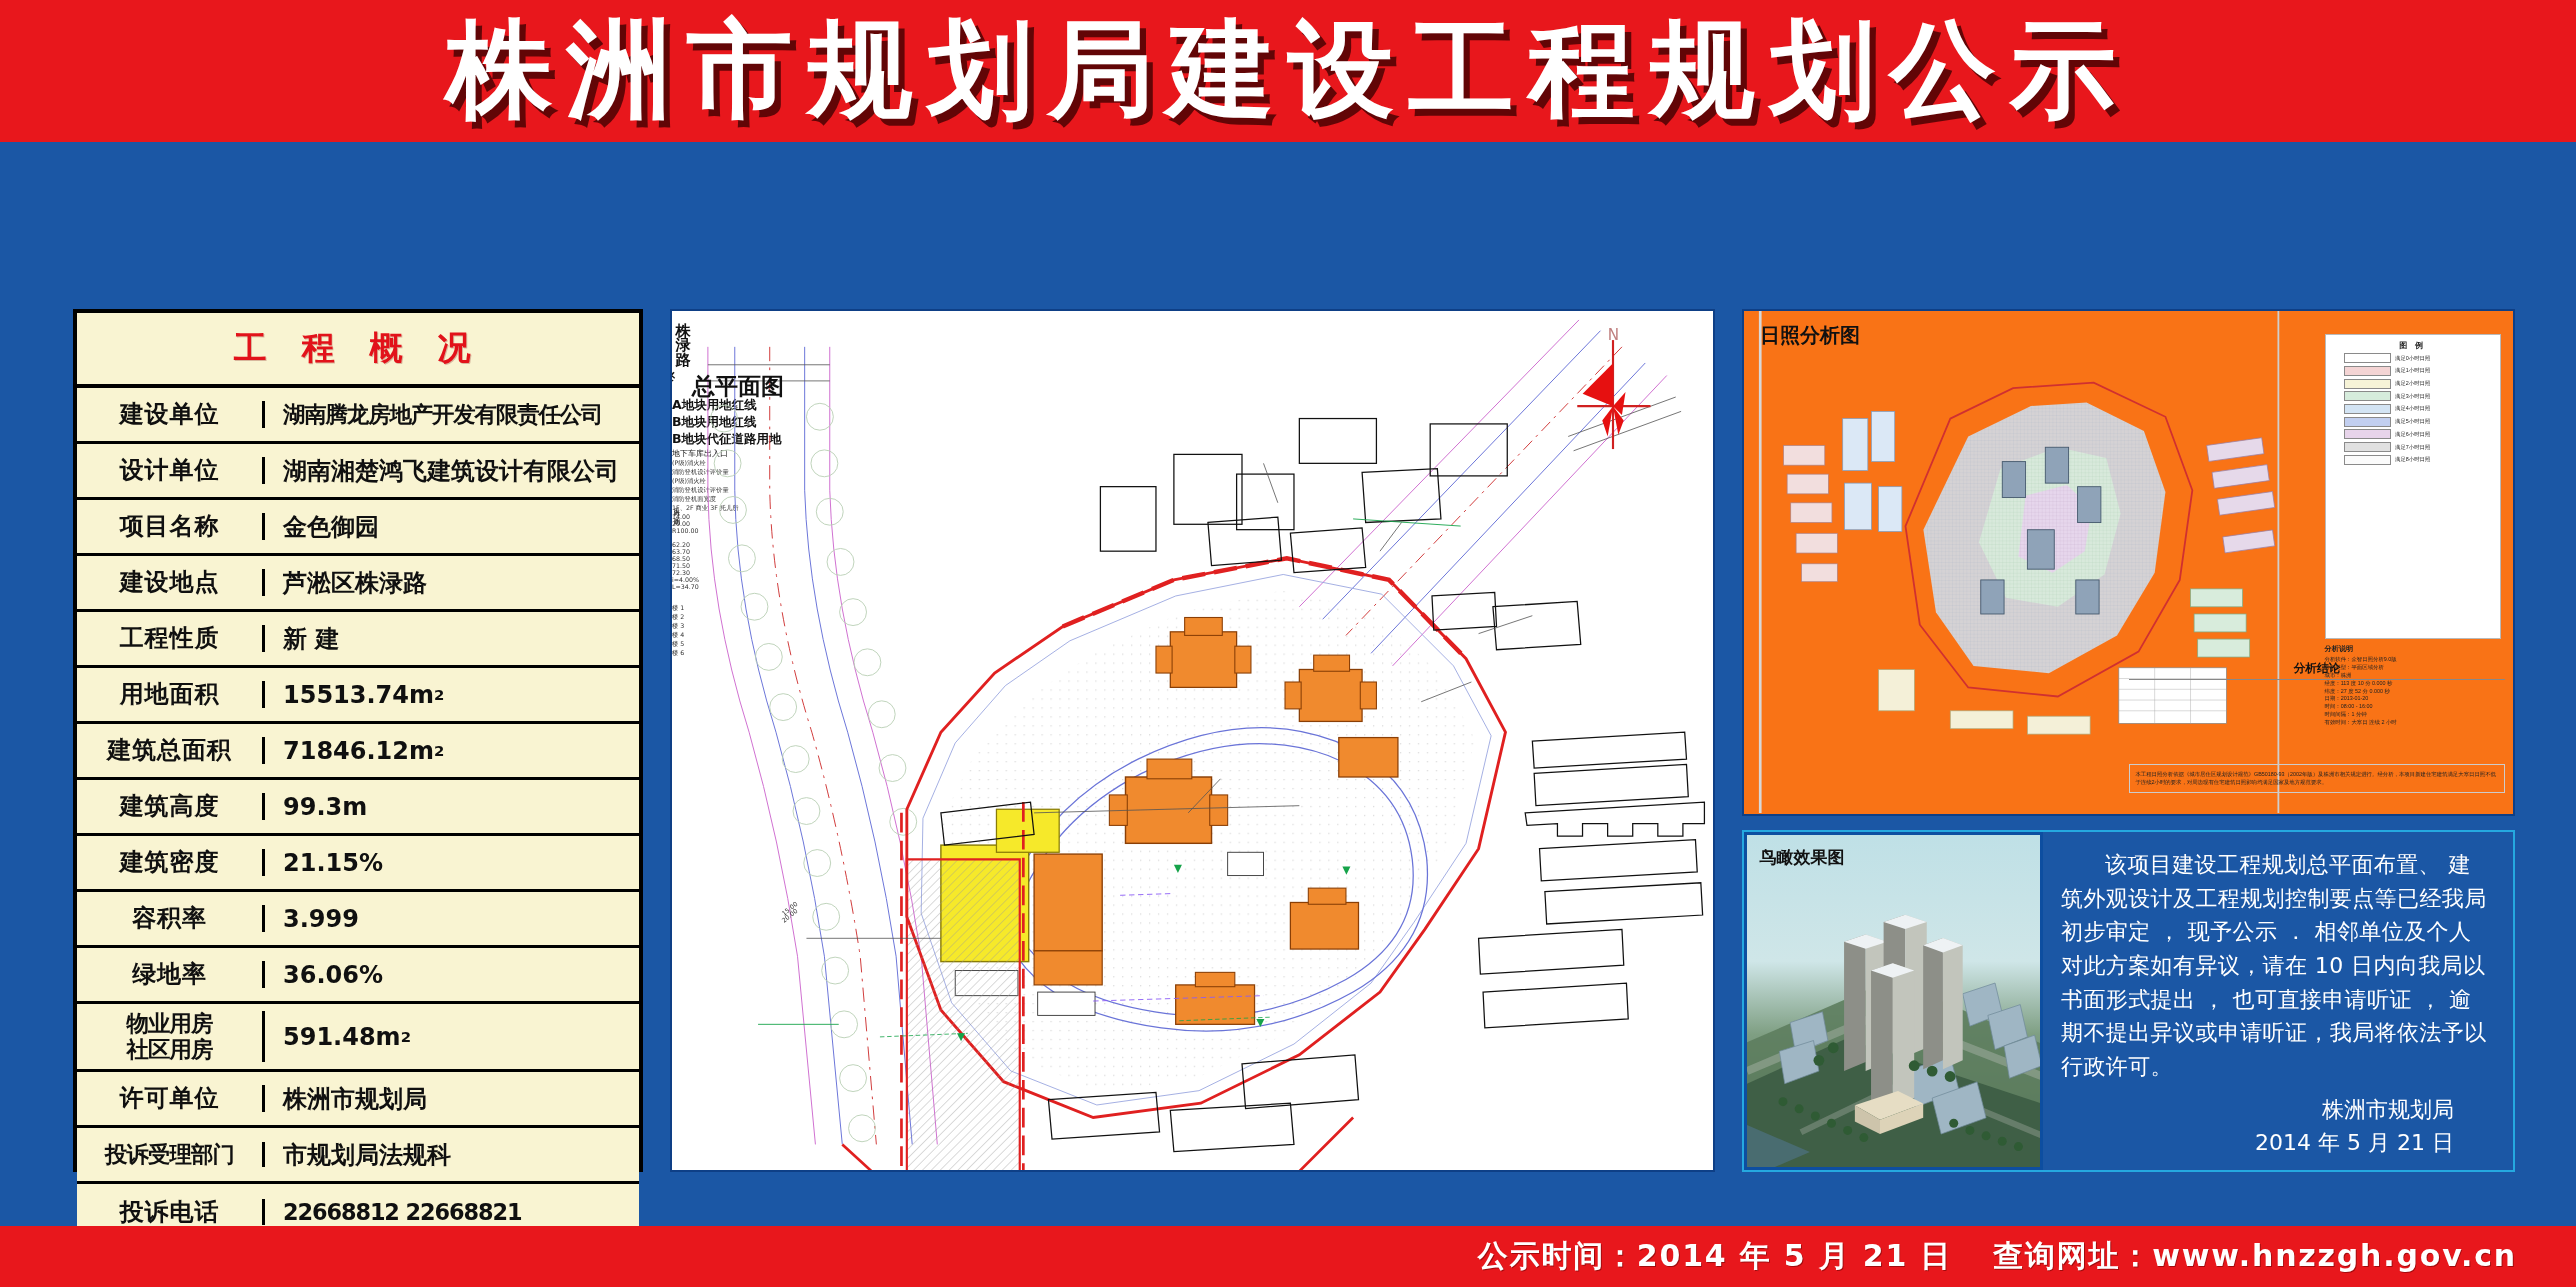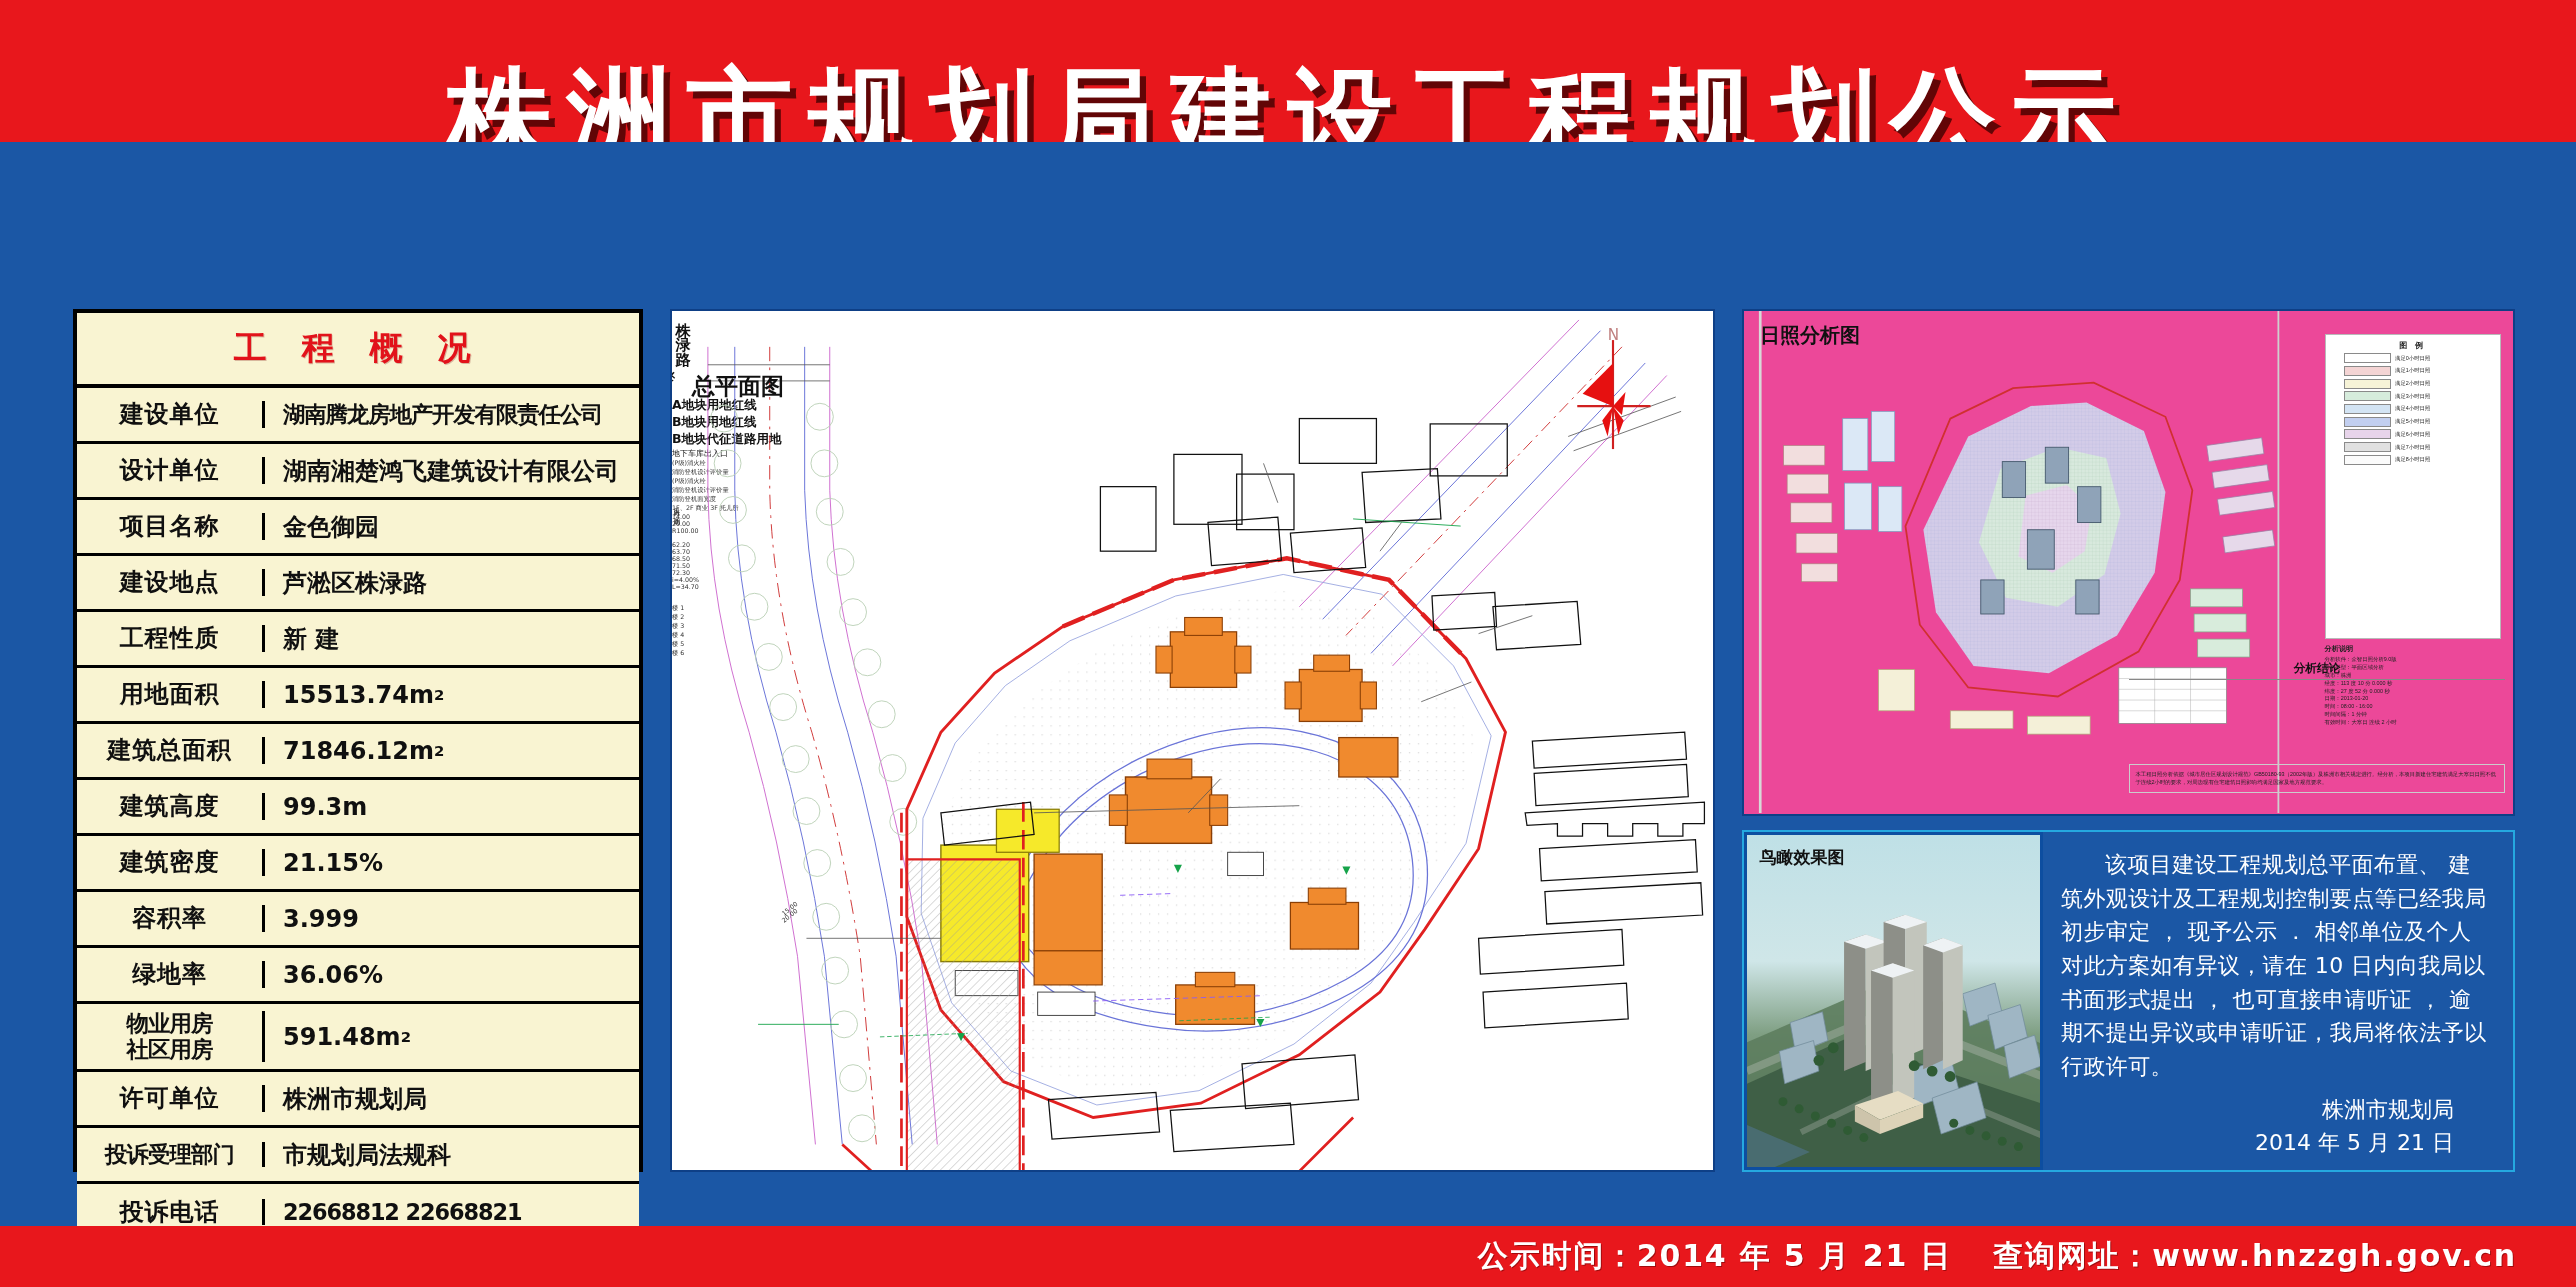--- a/index.html
+++ b/index.html
@@ -20,21 +20,20 @@
     position:absolute; left:0; top:12.5px; width:2576px;
     text-align:center;
     font-family:"DejaVu Sans","Liberation Sans",sans-serif;
     font-weight:bold;
     font-size:106px;
     line-height:113px;
     letter-spacing:14.3px;
     color:#ffffff;
     text-shadow: 6.3px 7.2px 0 rgba(60,0,0,0.78);
     white-space:nowrap;
-    margin-top:48px;
   }
 
   
   #blue-field{
     position:absolute; left:0; top:142px; width:2576px; height:1085px;
     background:#1b57a5;
   }
 
   
   #footer{
@@ -121,21 +120,21 @@
   .road-label{
     font-size:15.2px; font-weight:bold; color:#111;
     font-family:"DejaVu Serif","Liberation Serif",serif;
     writing-mode:vertical-rl; letter-spacing:14.3px;
     z-index:25;
   }
 
   
   #sun-panel{
     position:absolute; left:1742px; top:309px; width:773px; height:507px;
-    background:#ec4899;
+    background:#f97316;
     border:2.7px solid #0e3f86;
     overflow:hidden;
   }
   #sun-title{
     position:absolute; left:16px; top:10.8px;
     font-size:20px; font-weight:bold; color:#111;
     font-family:"DejaVu Sans","Liberation Sans",sans-serif;
     z-index:30;
   }
   #sun-legend-box{

